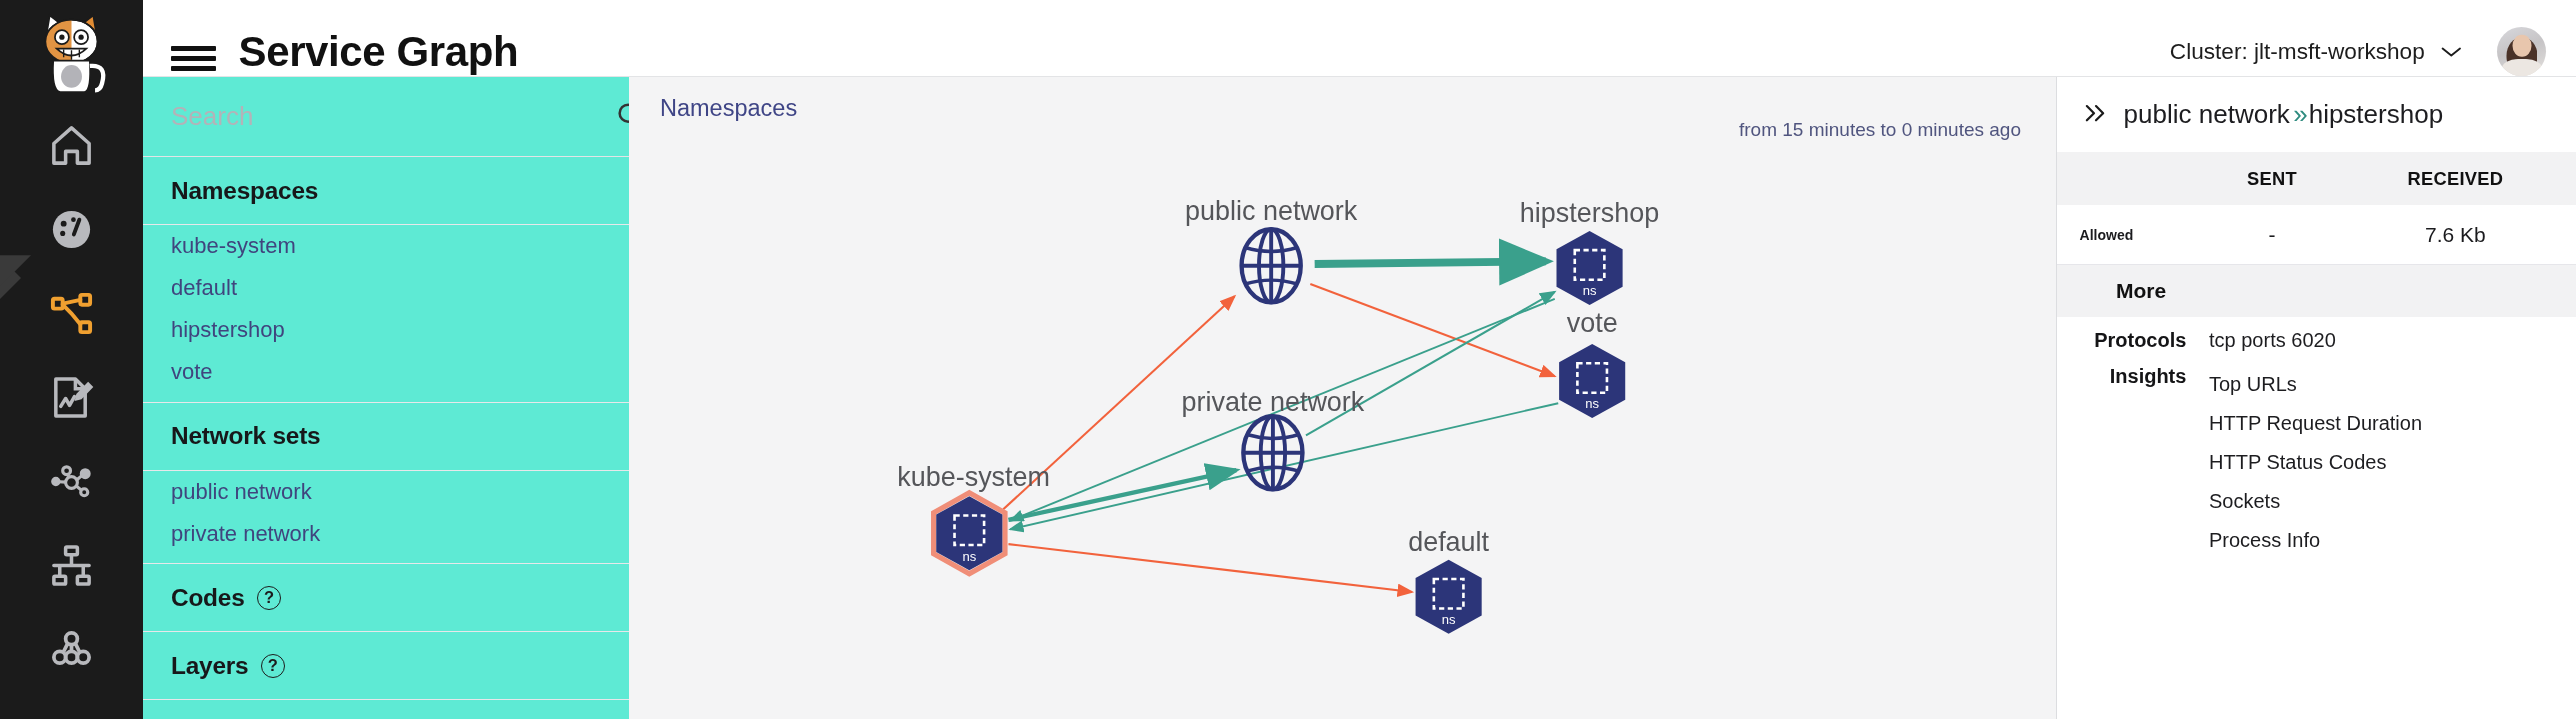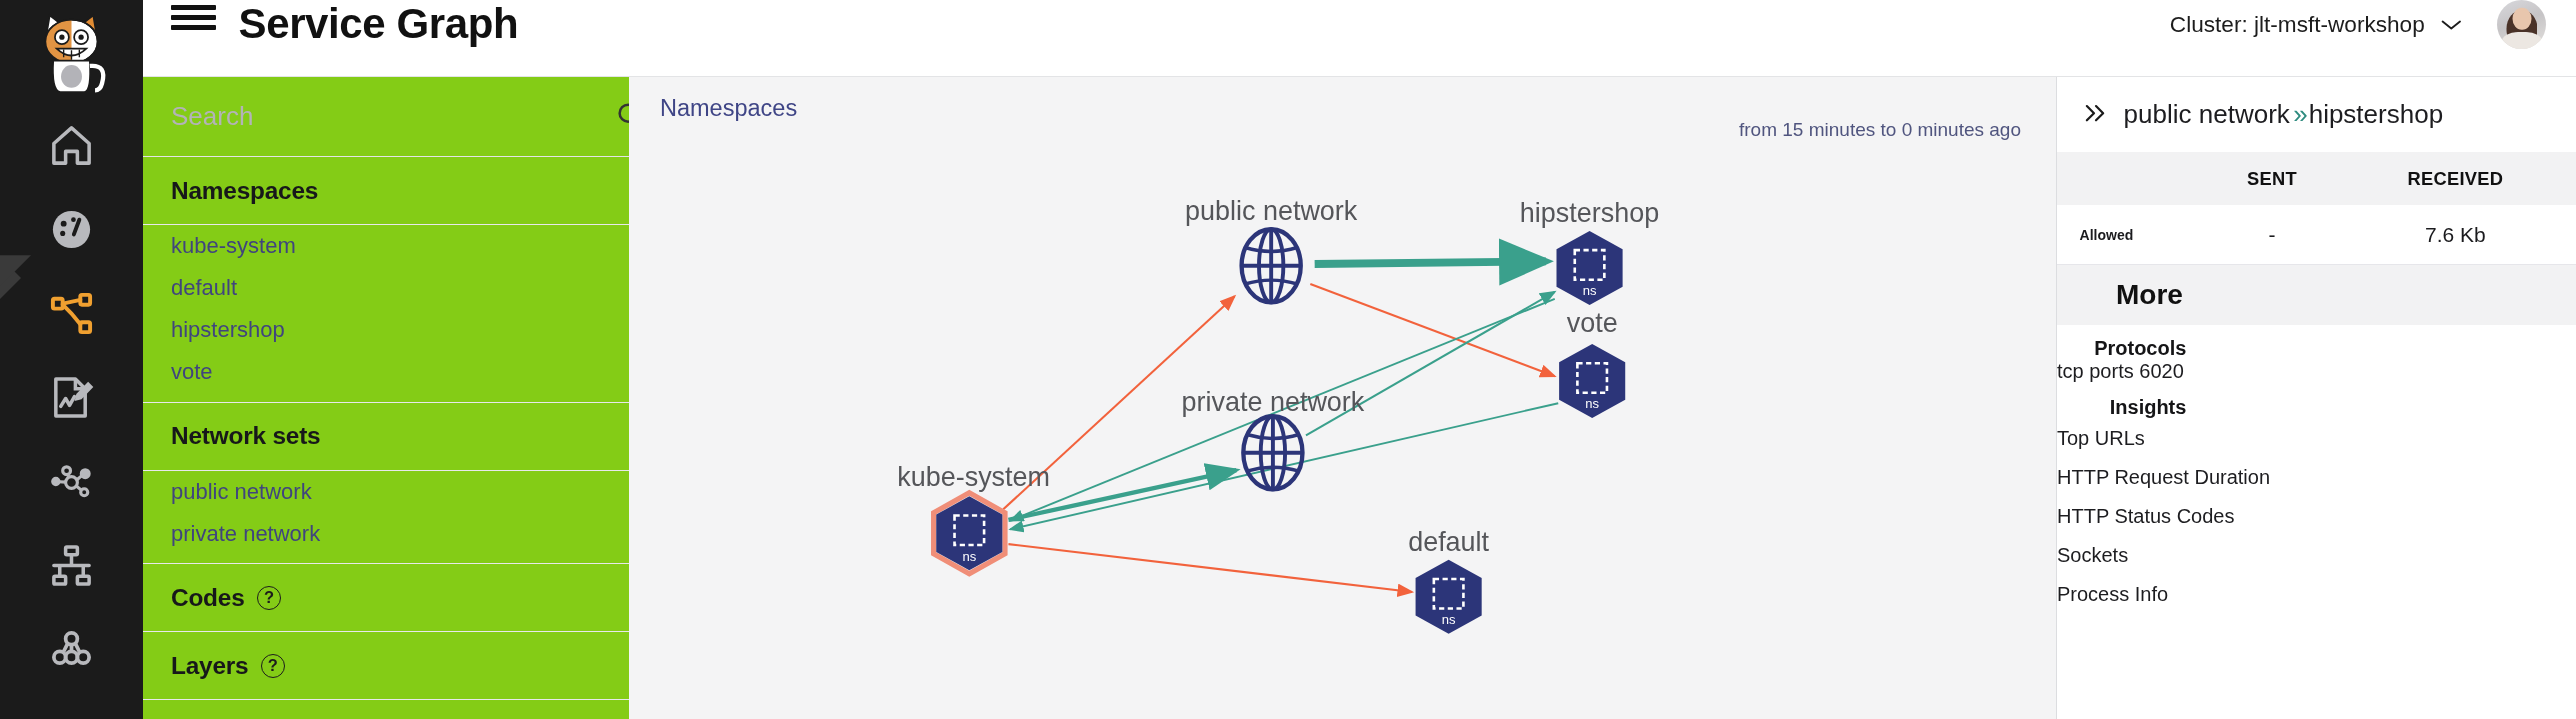--- a/index.html
+++ b/index.html
@@ -43,21 +43,21 @@
     position: absolute; left: 0; top: -15.7px;
     width: 31px; height: 31px;
     background: #3a3a3a;
     clip-path: polygon(0 0, 100% 0, 0 100%);
   }
 
   
   .topbar {
     position: absolute; left: 143px; top: 0; right: 0; height: 77px;
     background: #ffffff;
-    display: flex; align-items: flex-start;
+    display: flex; align-items: flex-end;
     border-bottom: 0.9px solid #e3e4e6;
     z-index: 5;
   }
   .hamburger {
     width: 45px; height: 35px; margin-left: 28px;
     display: flex; flex-direction: column; justify-content: space-between;
     cursor: pointer; padding: 5.2px 0;
   }
   .hamburger span { display: block; height: 4.4px; background: #111; border-radius: 0.9px; }
   .app-title {
@@ -86,21 +86,21 @@
     background: #4a3228; clip-path: polygon(0 0,100% 0,100% 100%,72% 62%,28% 62%,0 100%);
   }
   .avatar .body {
     position: absolute; left: 50%; bottom: -5.2px; transform: translateX(-50%);
     width: 40px; height: 22.6px; border-radius: 40% 40% 0 0; background: #ece7e2;
   }
 
   
   .navpanel {
     position: absolute; left: 143px; top: 77px; width: 580px; bottom: 0;
-    background: #84cc16; border-right: 0.9px solid #dcdde0;
+    background: #5eead4; border-right: 0.9px solid #dcdde0;
   }
   .search-row {
     height: 80px; display: flex; align-items: center;
     padding: 0 30px 0 28px; border-bottom: 0.9px solid #e3e4e6;
   }
   .search-input {
     border: 0; outline: 0; flex: 1;
     font-size: 26px; color: #333; font-family: inherit;
     background: transparent;
   }
@@ -165,23 +165,23 @@
   .det-table th.blank { width: 152px; }
   .det-table td {
     padding: 17.4px 0; font-size: 21px; color: #1b1b1e; text-align: center;
     border-bottom: 1.7px solid #e6e6ea;
   }
   .det-table td.rowlabel {
     text-align: left; padding-left: 22.6px; font-weight: bold; font-size: 14px;
   }
   .more-bar {
     background: #f2f2f3; padding: 14px 0 14px 59px;
-    font-size: 28px; font-weight: bold; color: #111;
-  }
-  .kv { display: flex; padding: 12.2px 0 0 0; flex-direction: column; }
+    font-size: 21px; font-weight: bold; color: #111;
+  }
+  .kv { display: flex; padding: 12.2px 0 0 0; }
   .kv .k {
     width: 152px; text-align: right; padding-right: 22.6px;
     font-size: 20px; font-weight: bold; color: #151517;
   }
   .kv .v { font-size: 20px; color: #1d1d20; }
   .kv .v .line { line-height: 39px; cursor: pointer; }
 </style>
 </head>
 <body>
 

